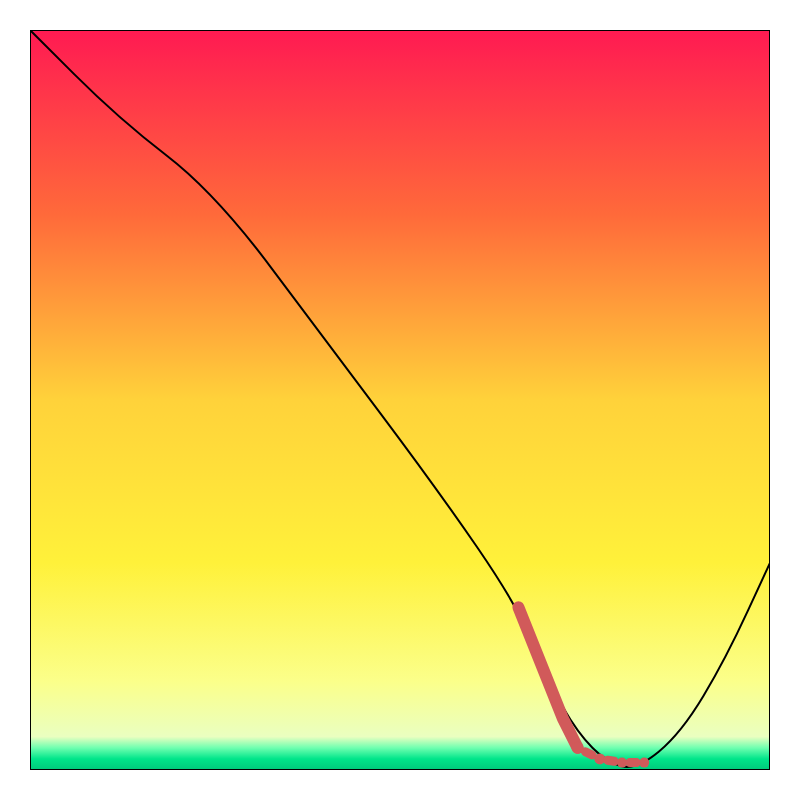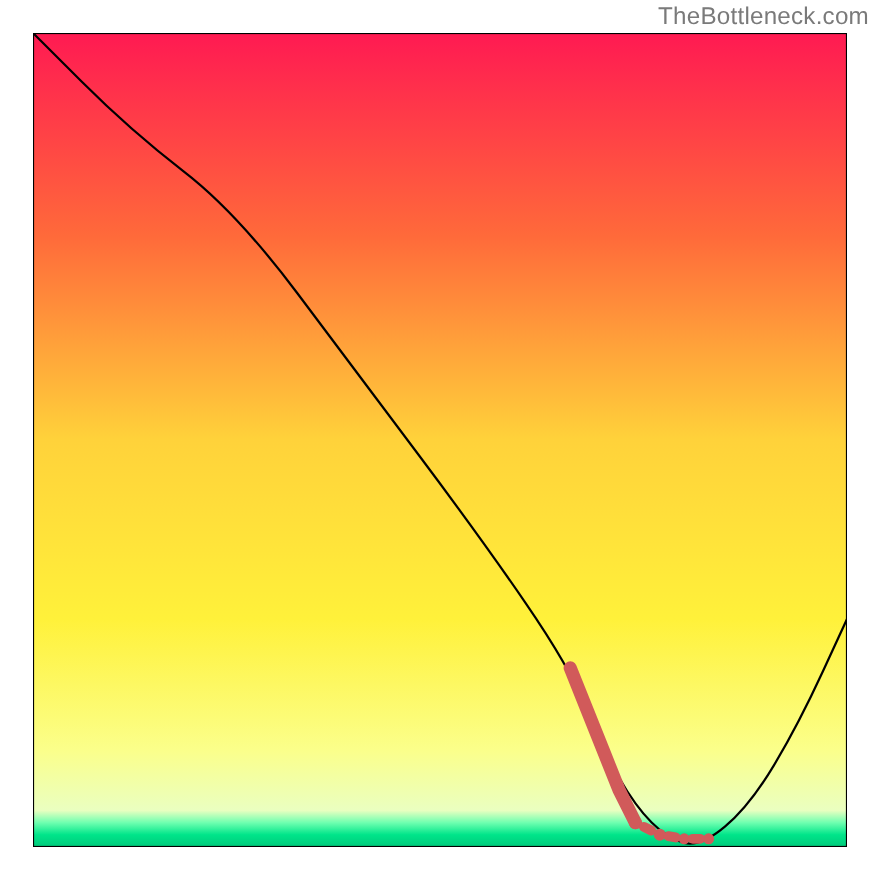--- a/index.html
+++ b/index.html
@@ -52,21 +52,20 @@
     left: 0; top: 0; width: 100%; height: 100%;
     box-sizing: border-box;
     border: 1px solid #000;
     pointer-events: none;
   }
 </style>
 </head>
 <body>
 
 <div class="frame">
-  <div class="attribution">TheBottleneck.com</div>
 
   <div class="plot-area">
     <svg class="gradient" viewBox="0 0 740 740" preserveAspectRatio="none">
       <defs>
         <linearGradient id="bg-grad" x1="0" y1="0" x2="0" y2="1">
             <stop offset="0%" stop-color="#ff1a52"></stop>
             <stop offset="25%" stop-color="#ff6a3a"></stop>
             <stop offset="50%" stop-color="#ffd23a"></stop>
             <stop offset="72%" stop-color="#fff13a"></stop>
             <stop offset="88%" stop-color="#fbff8a"></stop>

